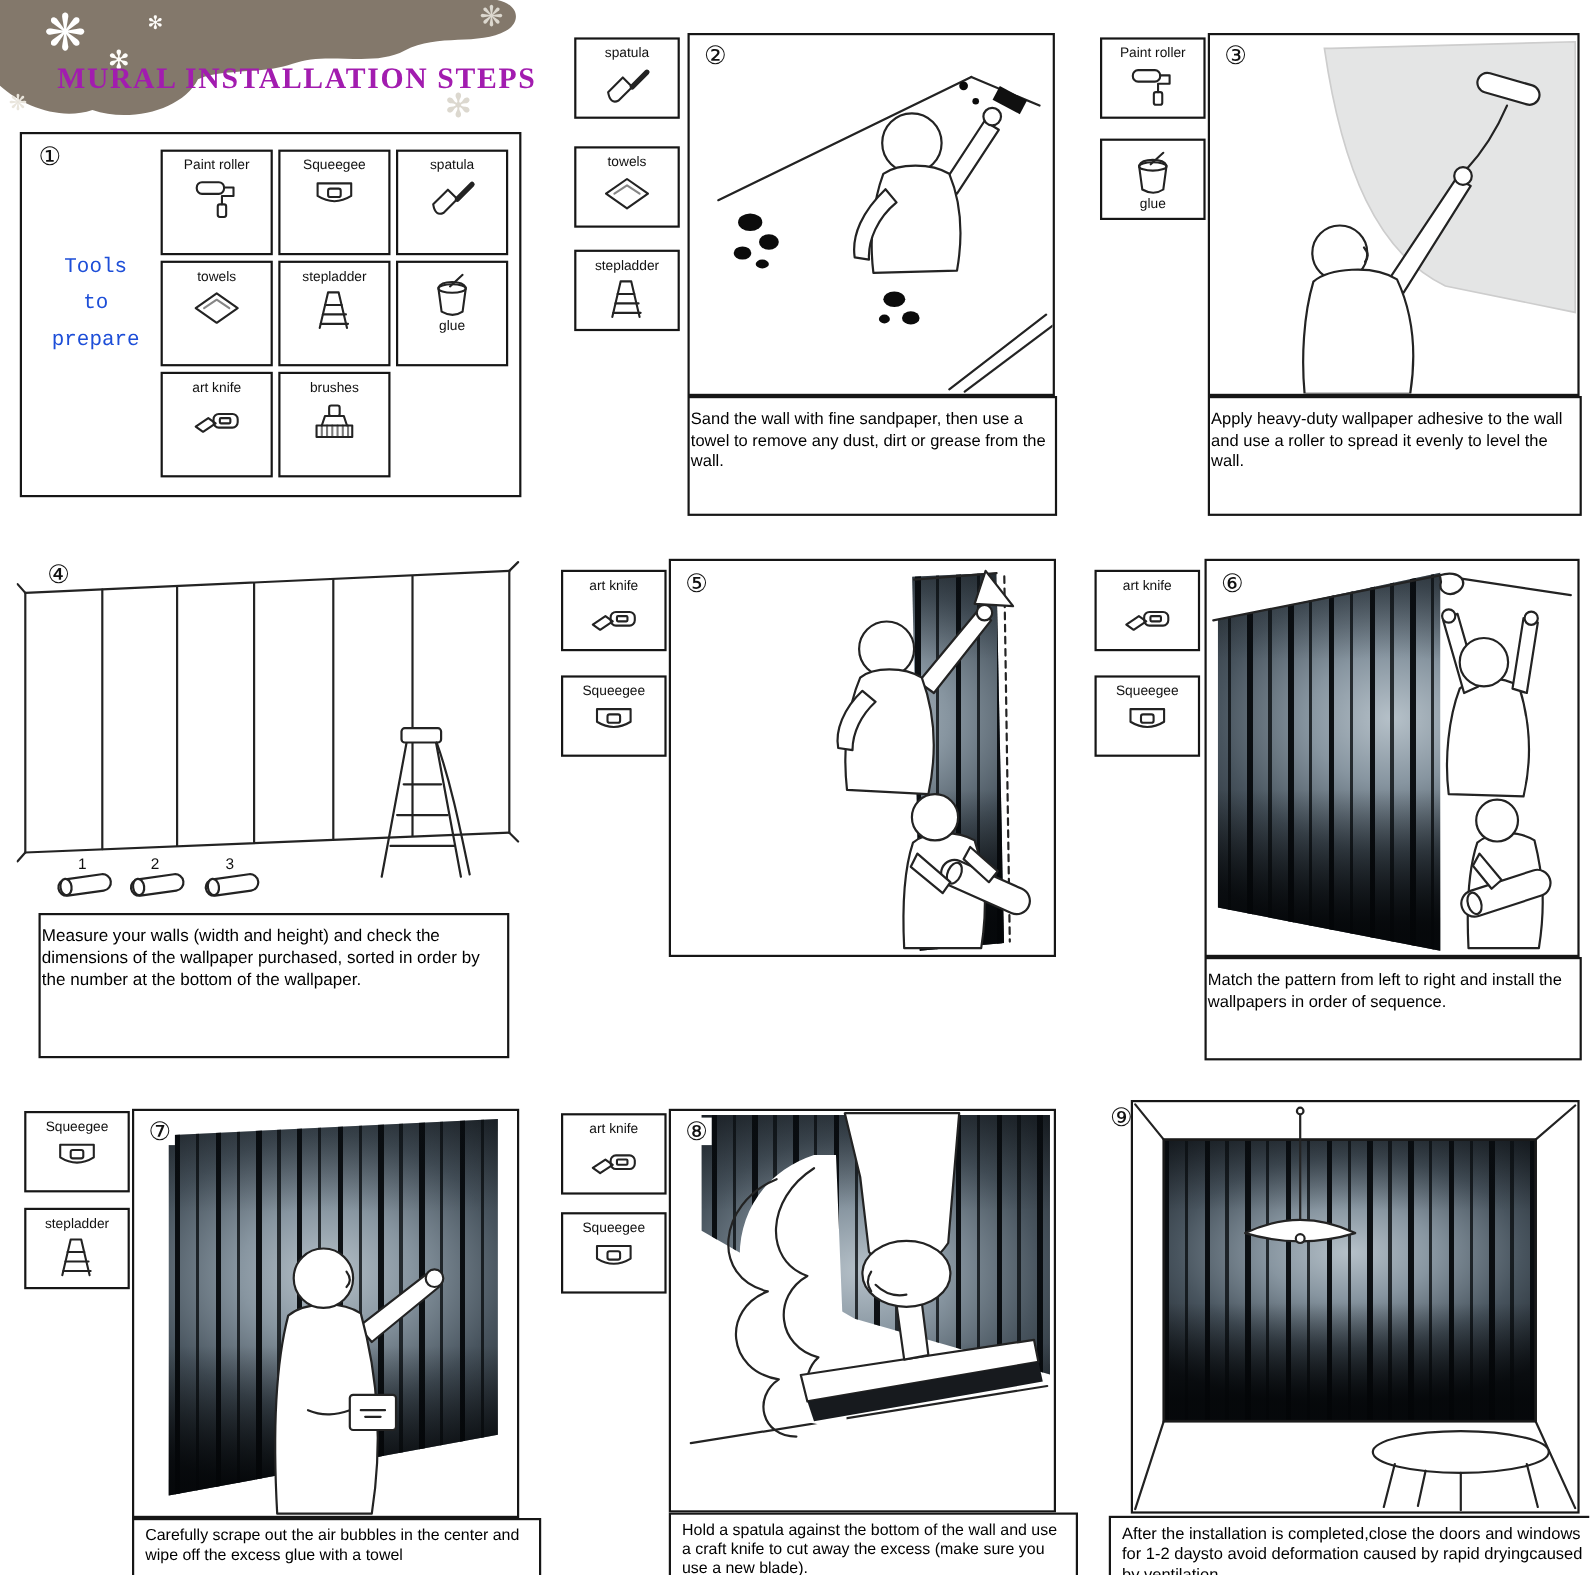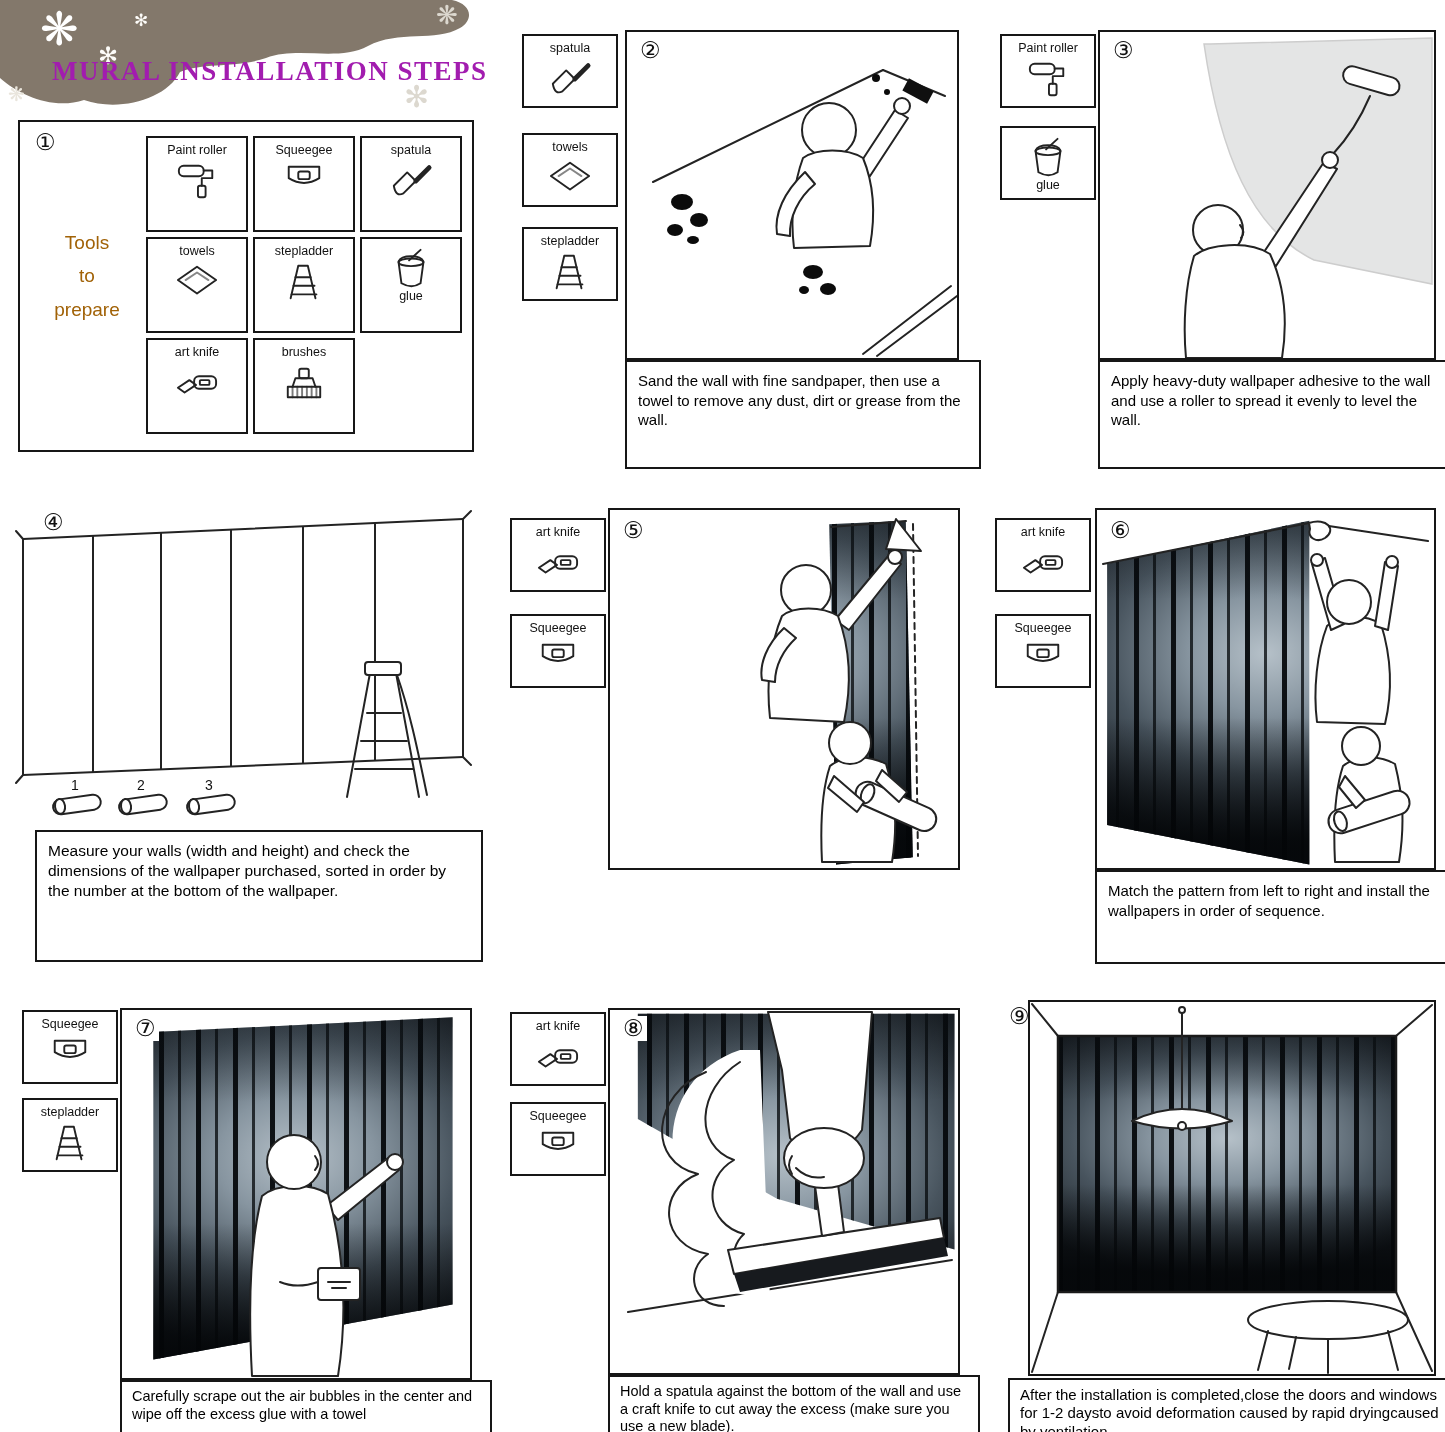--- a/index.html
+++ b/index.html
@@ -6,33 +6,33 @@
   .page{position:relative;width:1445px;height:1432px;background:#fff;
         font-family:"Liberation Sans",sans-serif;color:#111;overflow:hidden;}
 
   .banner-title{position:absolute;left:52px;top:56px;font-family:"Liberation Serif",serif;
         font-weight:bold;font-size:27px;letter-spacing:1.5px;color:#a21caf;z-index:3;}
   .flower{position:absolute;line-height:1;z-index:2;}
 
   .panelbox{position:absolute;border:2.5px solid #161616;background:#fff;}
   .illus{position:absolute;border:2.5px solid #161616;background:#fff;overflow:hidden;}
   .caption{position:absolute;border:2px solid #161616;background:#fff;font-size:15px;
-        line-height:1.3;padding:9px 11px;color:#000;overflow:hidden;}
+        line-height:1.3;padding:9px 1px;color:#000;overflow:hidden;}
   .caption.small{font-size:14.5px;line-height:1.22;padding:6px 10px;}
   .num{position:absolute;font-size:23px;line-height:1;background:#fff;padding:1px 3px;z-index:6;}
   .num.outside{background:transparent;}
 
   .chip{position:absolute;width:88px;border:2px solid #161616;background:#fff;display:flex;
         flex-direction:column;align-items:center;padding:5px 2px 6px;}
   .chip .lbl,.cell .lbl{font-size:12.5px;white-space:nowrap;color:#111;}
   .icon{width:48px;height:42px;stroke:#232323;fill:none;stroke-width:2;
         stroke-linecap:round;stroke-linejoin:round;margin-top:3px;}
 
   .tools-title{position:absolute;left:14px;top:104px;width:106px;text-align:center;
-        font-family:Liberation Sans, sans-serif;font-size:19px;line-height:1.75;color:#a16207;}
+        font-family:Liberation Mono, monospace;font-size:19px;line-height:1.75;color:#1d4ed8;}
   .grid{position:absolute;left:126px;top:14px;display:grid;grid-template-columns:repeat(3,102px);
         grid-auto-rows:96px;gap:5px;}
   .cell{border:2px solid #161616;background:#fff;display:flex;flex-direction:column;
         align-items:center;padding-top:5px;}
 
   .forest{position:absolute;
     background:
       linear-gradient(to bottom, rgba(10,14,18,.35), rgba(0,0,0,0) 25%, rgba(0,0,0,0) 58%, rgba(3,5,7,.85) 92%),
       repeating-linear-gradient(90deg, rgba(6,9,12,.95) 0 5px, rgba(0,0,0,0) 5px 19px, rgba(10,14,17,.8) 19px 22px, rgba(0,0,0,0) 22px 37px),
       radial-gradient(ellipse 75% 55% at 50% 40%, #b6c1c9 0%, #8795a0 30%, #48545e 62%, #161b20 100%);}

